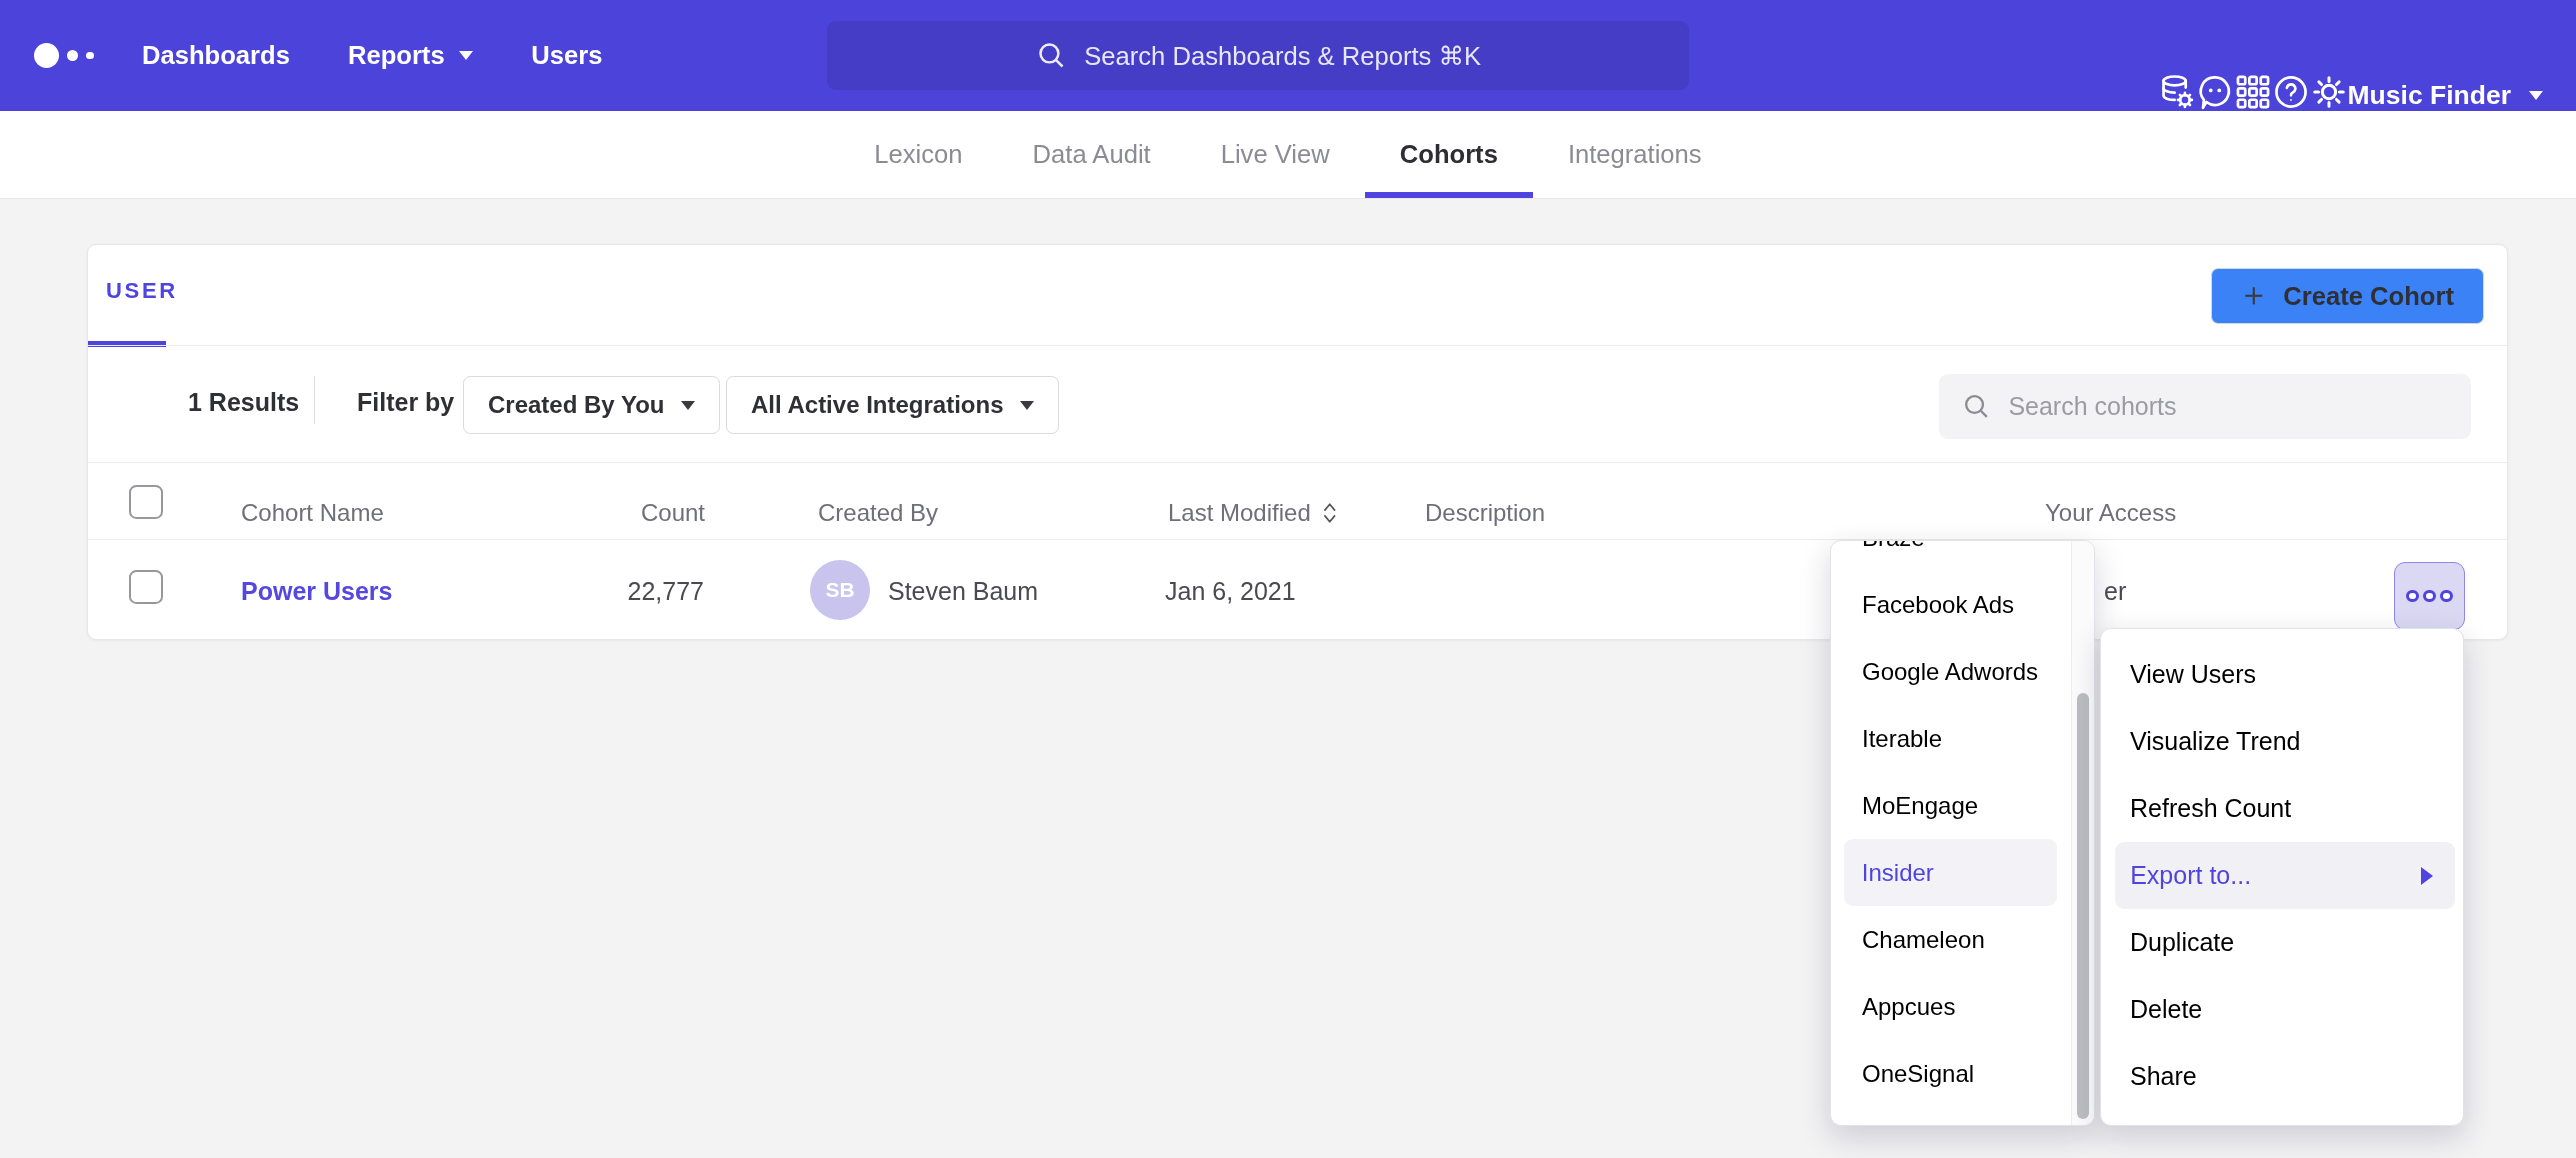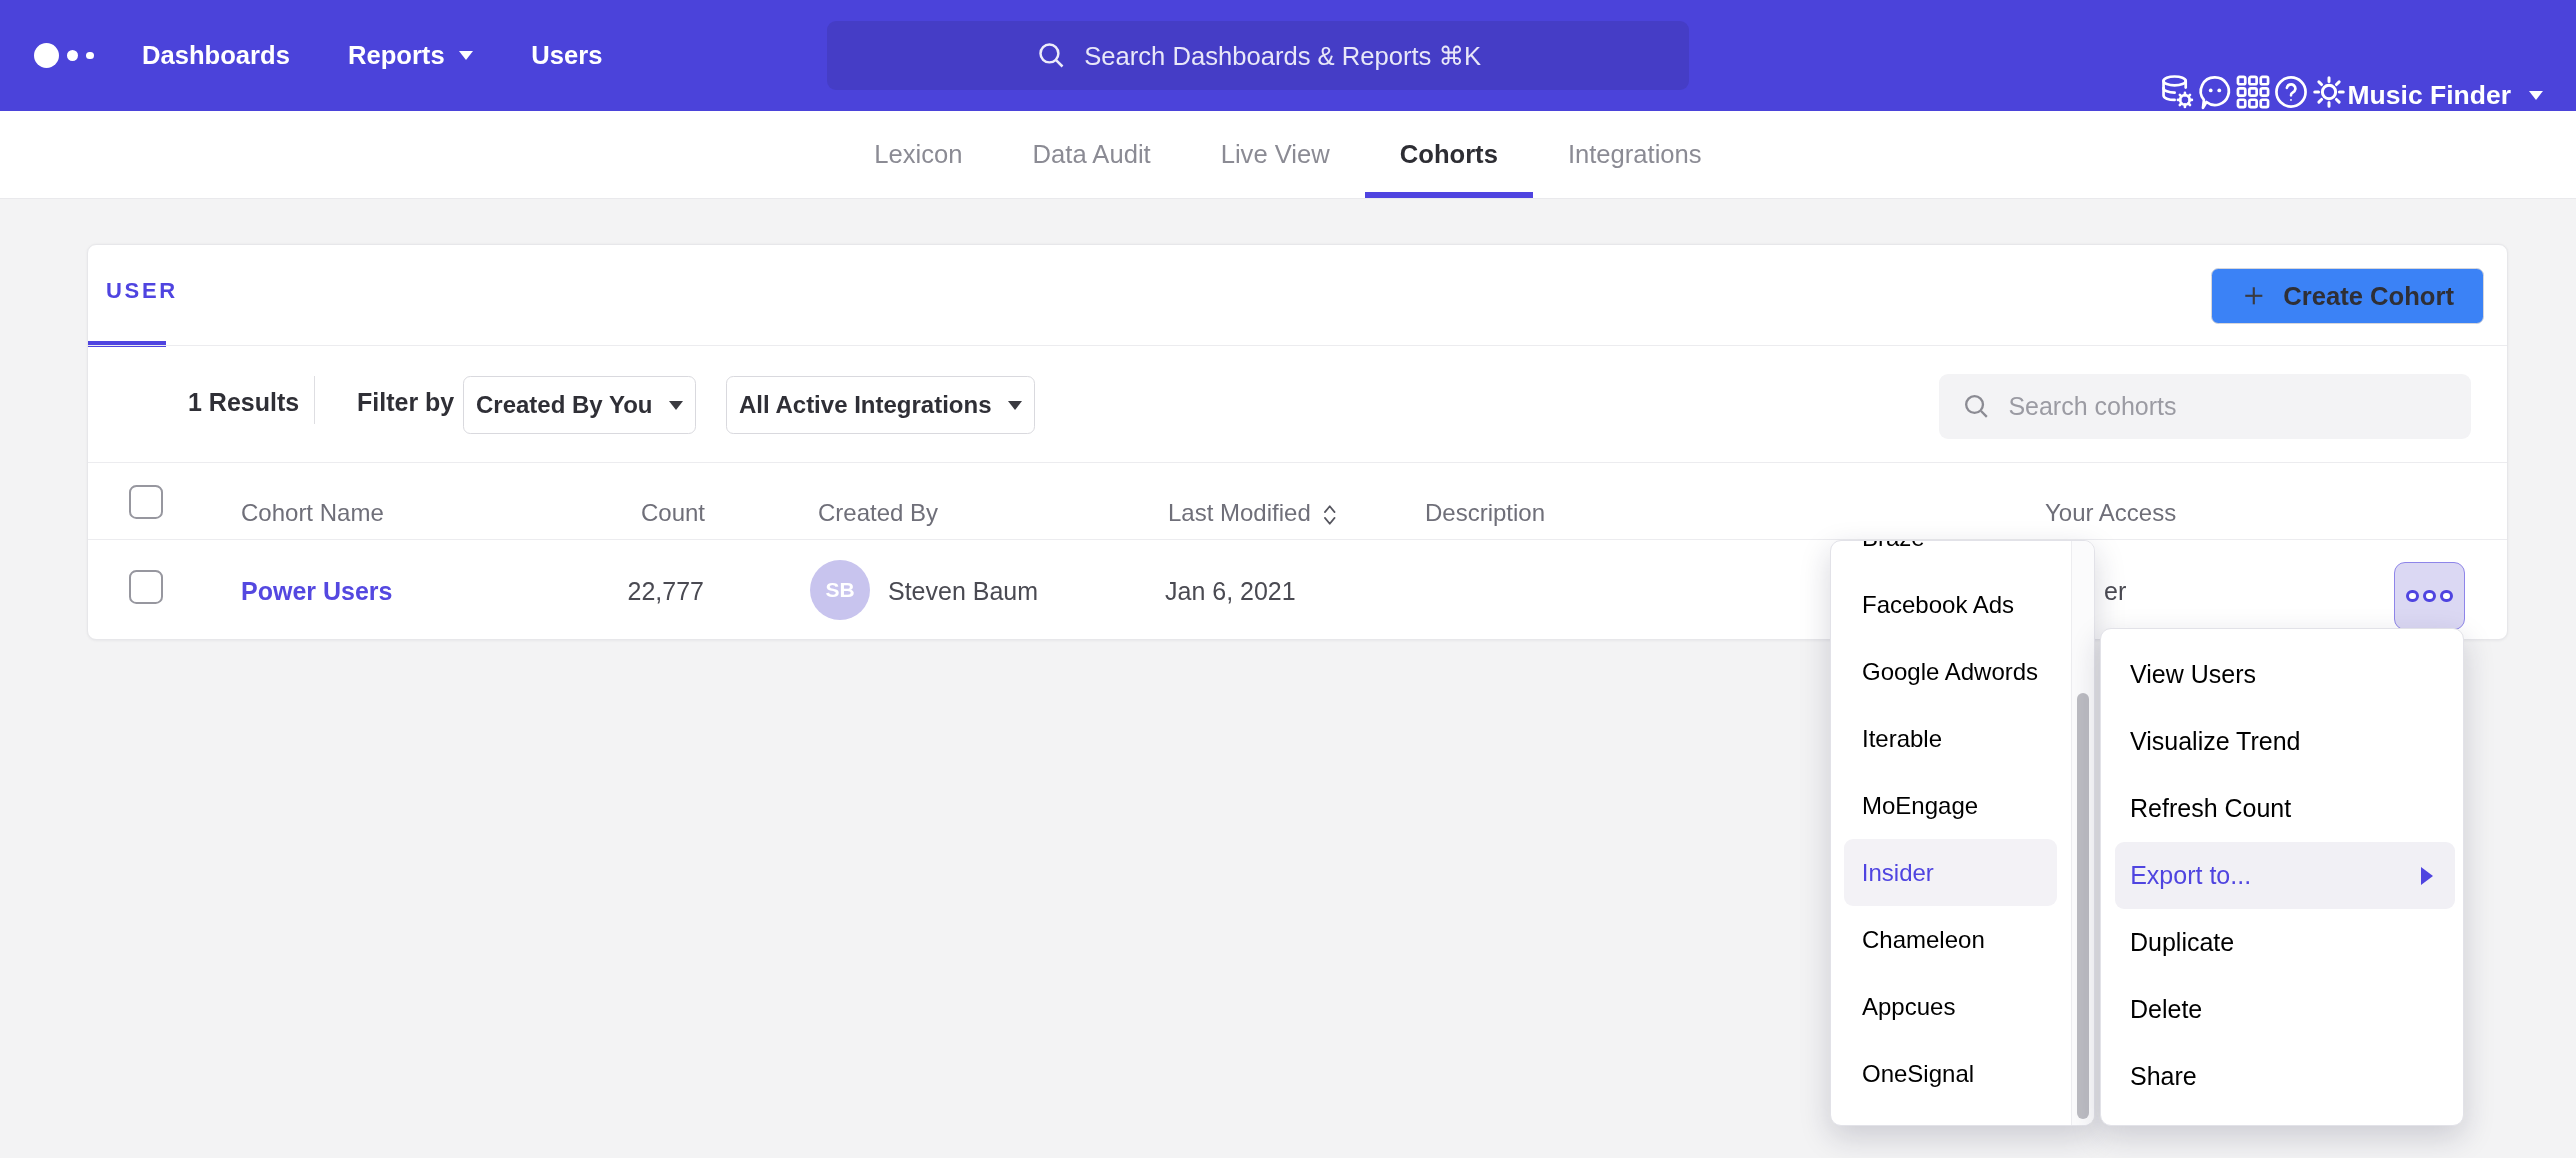--- a/index.html
+++ b/index.html
@@ -36,37 +36,37 @@
   .user-underline { position:absolute; left:0; top:96px; width:78px; height:5.5px; background:#4f44e0; }
   .hdr-divider { position:absolute; left:0; top:100px; width:100%; height:0.9px; background:#ececef; }
   .create-btn { position:absolute; right:23px; top:23px; height:56px; padding:0 29px; background:#3b82f6;
     border:1.4px solid #d6d6db; border-radius:7.3px; display:flex; align-items:center; gap:16.4px;
     font-size:25.6px; color:#2f2f36; font-weight:600; cursor:pointer; }
 
   
   .results { position:absolute; left:100px; top:143px; font-size:25px; font-weight:600; color:#2f2f36; }
   .vdiv { position:absolute; left:226px; top:131px; width:0.9px; height:48px; background:#dedee2; }
   .filter-by { position:absolute; left:269px; top:143px; font-size:25px; font-weight:600; color:#2f2f36; }
-  .filter-btn { position:absolute; top:131px; height:58px; padding:0 12px; background:#fff; border:1.4px solid #d9d9de;
+  .filter-btn { position:absolute; top:131px; height:58px; padding:0 24px; background:#fff; border:1.4px solid #d9d9de;
     border-radius:7.3px; display:flex; align-items:center; gap:16.4px; font-size:24px; font-weight:600; color:#2f2f36; cursor:pointer; }
   .caret-d { width:0; height:0; border-left:7.3px solid transparent; border-right:7.3px solid transparent; border-top:9px solid #3a3a40; }
   .cohort-search { position:absolute; left:1851px; top:129px; width:532px; height:65px; background:#f3f3f5; border-radius:9px;
     display:flex; align-items:center; gap:16.4px; padding:0 22px; cursor:text; }
   .cohort-search .ph { color:#9b9ba3; font-size:25px; }
   .mid-divider { position:absolute; left:0; top:217px; width:100%; height:0.9px; background:#ececef; }
 
   
   .thead-border { position:absolute; left:0; top:294px; width:100%; height:0.9px; background:#ececef; }
   .checkbox { position:absolute; width:34px; height:34px; border:2.3px solid #97979f; border-radius:7.3px; background:#fff; cursor:pointer; }
   .th { position:absolute; font-size:24px; color:#6f6f79; }
   .td { position:absolute; font-size:25px; color:#4a4a52; }
   .row-link { color:#5448e0; font-weight:600; cursor:pointer; }
   .avatar { position:absolute; left:722px; top:315px; width:60px; height:60px; border-radius:50%; background:#c8c4ee;
     display:flex; align-items:center; justify-content:center; color:#fff; font-size:21px; font-weight:700; }
-  .sort-wrap { display:inline-flex; align-items:flex-end; gap:11px; }
+  .sort-wrap { display:inline-flex; align-items:center; gap:11px; }
   .ooo-btn { position:absolute; left:2306px; top:317px; width:71px; height:68px; background:#dbd8f3; border:1.8px solid #8e85e9;
     border-radius:11px; display:flex; align-items:center; justify-content:center; gap:4.6px; cursor:pointer; }
   .ooo-btn .dot { width:12.8px; height:12.8px; border:3.7px solid #4f44e0; border-radius:50%; background:#fff; }
 
   
   .menu { position:absolute; background:#fff; border:0.9px solid #e2e2e8; border-radius:11px;
     box-shadow:0 11px 31px rgba(30,30,60,.18); overflow:hidden; }
   .menu1 { left:1830px; top:540px; width:265px; height:586px; z-index:20; }
   .menu1 .list { margin-top:-37px; }
   .m-item { height:67px; display:flex; align-items:center; padding-left:31px; font-size:24px; color:#000000; cursor:pointer; }

